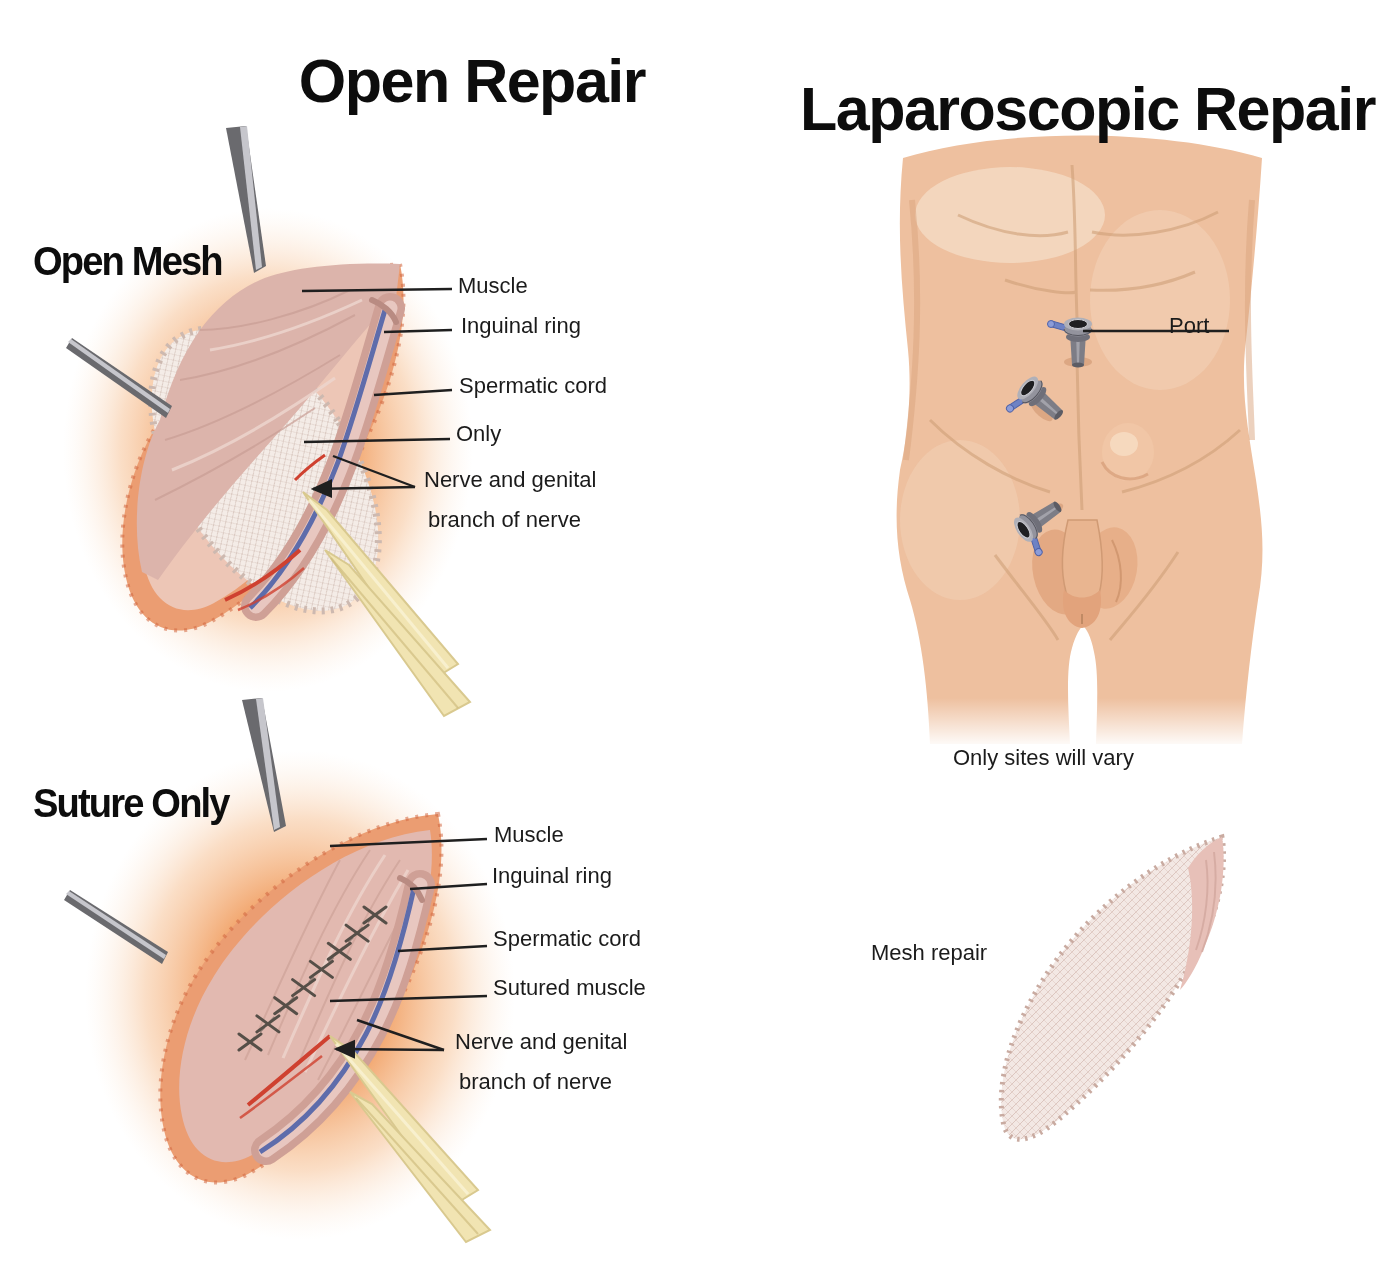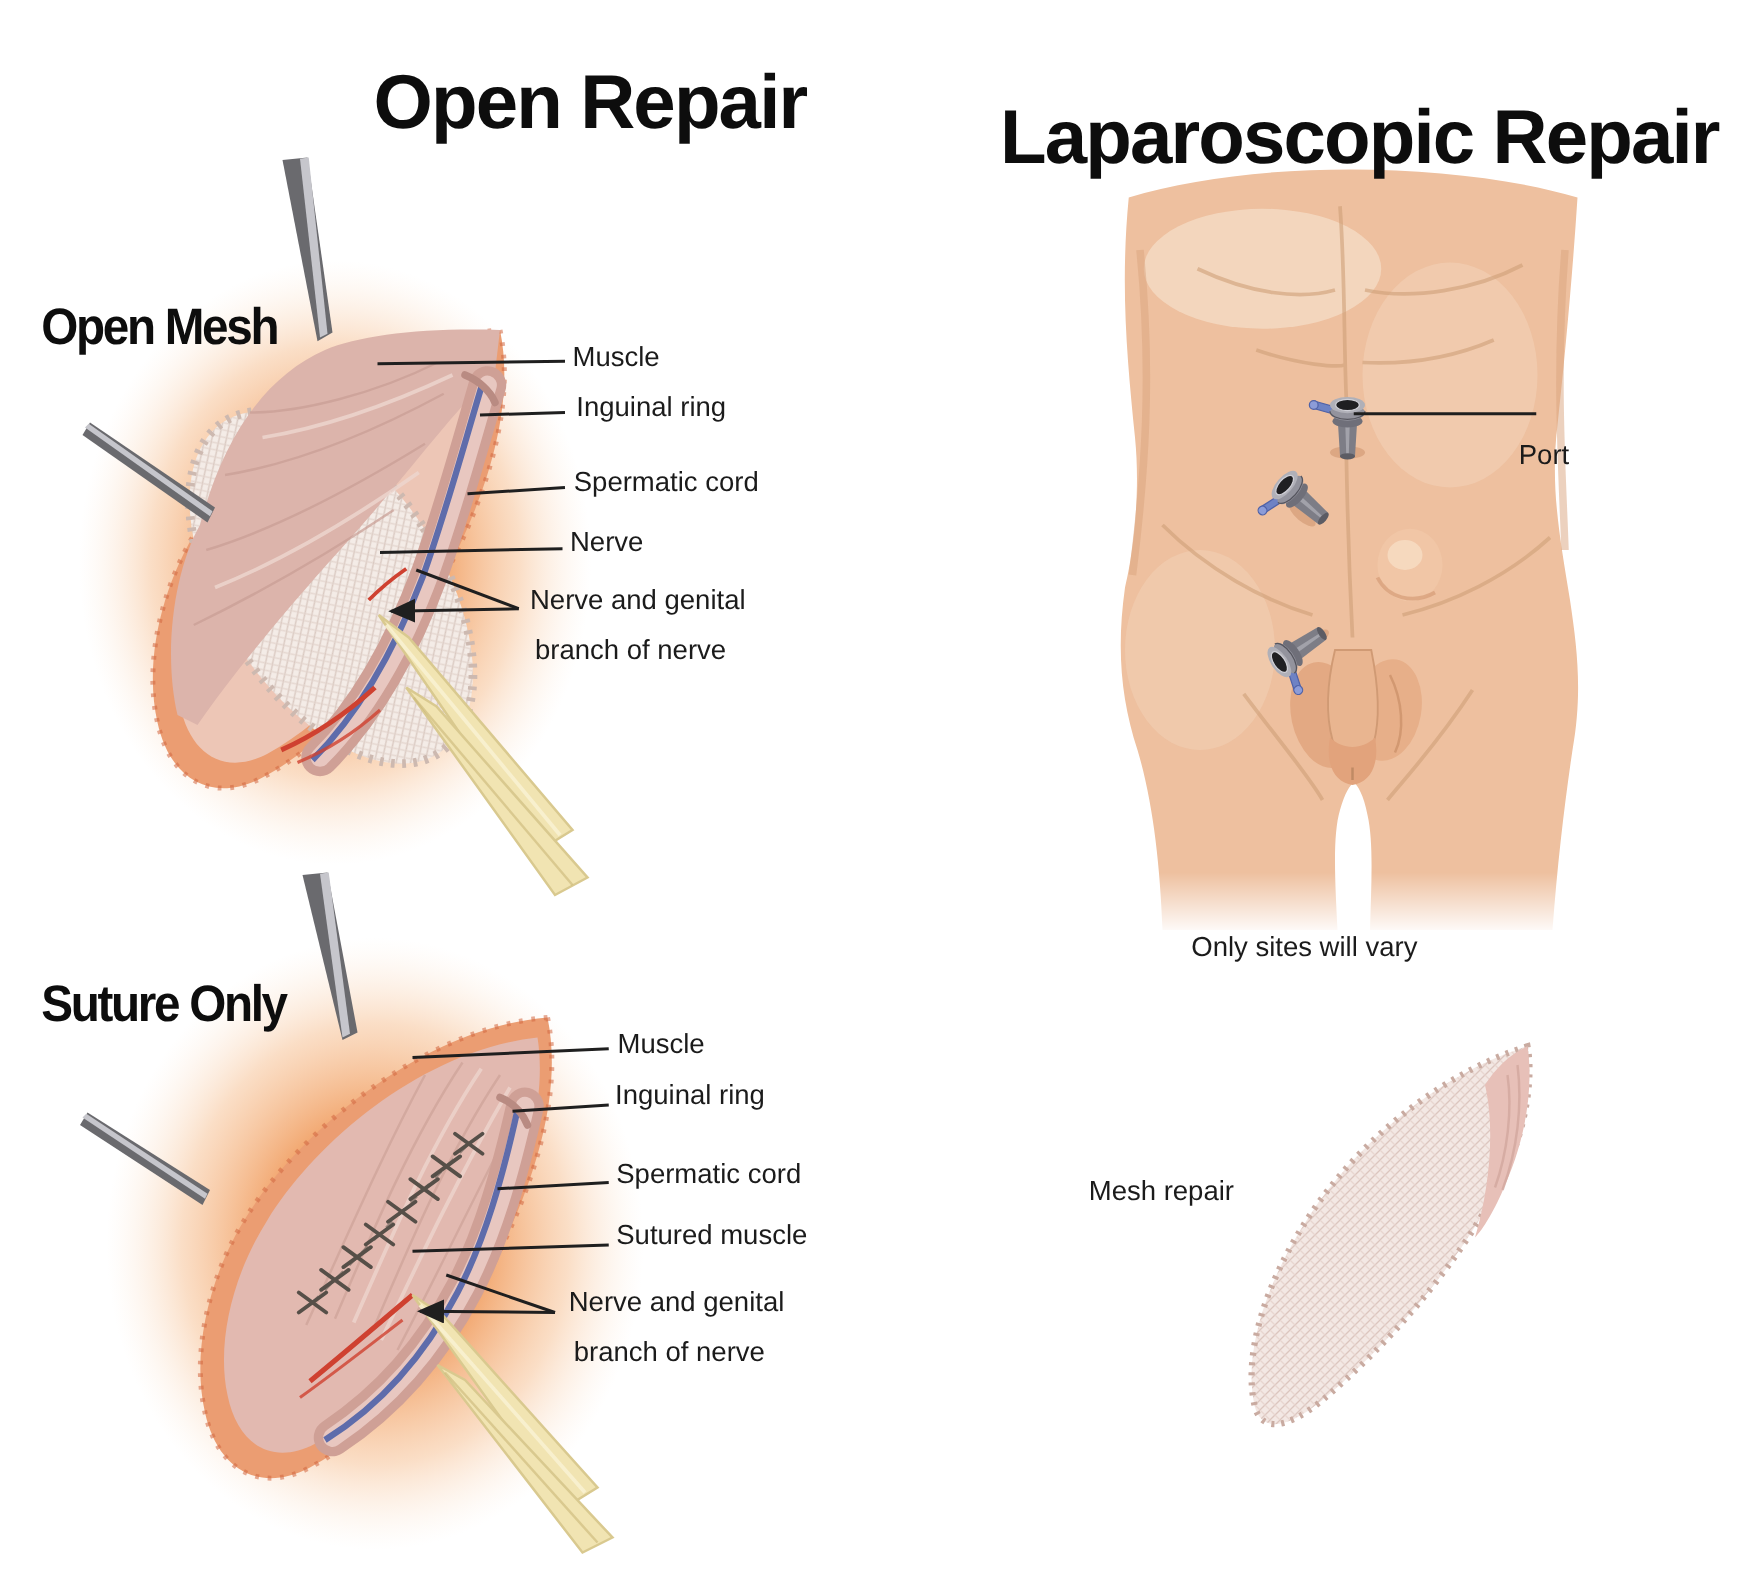--- a/index.html
+++ b/index.html
@@ -20,21 +20,21 @@
   #om-cord{left:459px;top:374px;}
   #om-mesh{left:456px;top:422px;}
   #om-nerve1{left:424px;top:468px;}
   #om-nerve2{left:428px;top:508px;}
   #so-muscle{left:494px;top:823px;}
   #so-inguinal{left:492px;top:864px;}
   #so-cord{left:493px;top:927px;}
   #so-sutured{left:493px;top:976px;}
   #so-nerve1{left:455px;top:1030px;}
   #so-nerve2{left:459px;top:1070px;}
-  #port-label{left:1215px;top:314px;margin-top:38px;}
+  #port-label{left:1169px;top:314px;}
   #port-caption{left:953px;top:746px;}
   #mesh-repair-label{left:871px;top:941px;}
 </style>
 </head>
 <body>
 
 <svg class="art" viewBox="0 0 1395 1266">
   <defs>
     <radialGradient id="glow">
       <stop offset="0%" stop-color="#ef9a5d" stop-opacity=".95"></stop>
@@ -246,21 +246,21 @@
 
 <div class="title" id="title-left">Open Repair</div>
 <div class="title" id="title-right">Laparoscopic Repair</div>
 
 <div class="subhead" id="om-head">Open Mesh</div>
 <div class="subhead" id="so-head">Suture Only</div>
 
 <div class="lbl" id="om-muscle">Muscle</div>
 <div class="lbl" id="om-inguinal">Inguinal ring</div>
 <div class="lbl" id="om-cord">Spermatic cord</div>
-<div class="lbl" id="om-mesh">Nerve</div>
+<div class="lbl" id="om-mesh">Only</div>
 <div class="lbl" id="om-nerve1">Nerve and genital</div>
 <div class="lbl" id="om-nerve2">branch of nerve</div>
 
 <div class="lbl" id="so-muscle">Muscle</div>
 <div class="lbl" id="so-inguinal">Inguinal ring</div>
 <div class="lbl" id="so-cord">Spermatic cord</div>
 <div class="lbl" id="so-sutured">Sutured muscle</div>
 <div class="lbl" id="so-nerve1">Nerve and genital</div>
 <div class="lbl" id="so-nerve2">branch of nerve</div>
 

